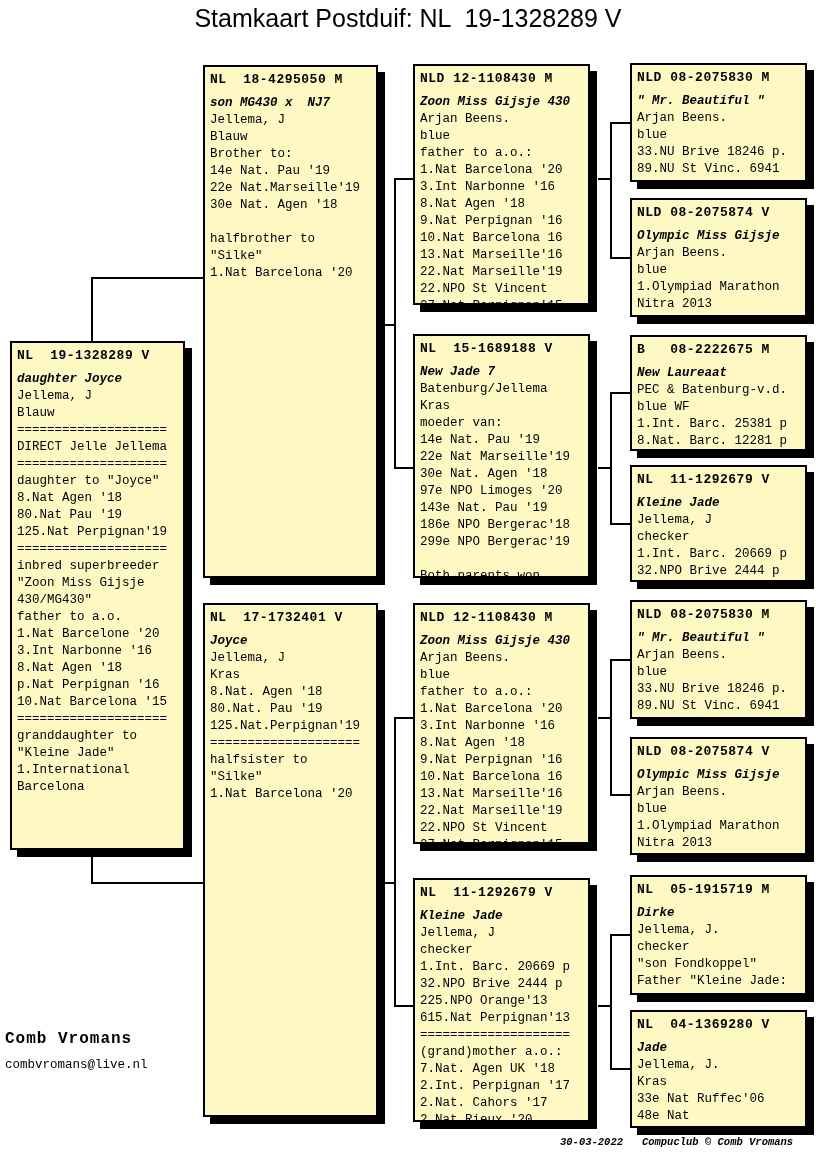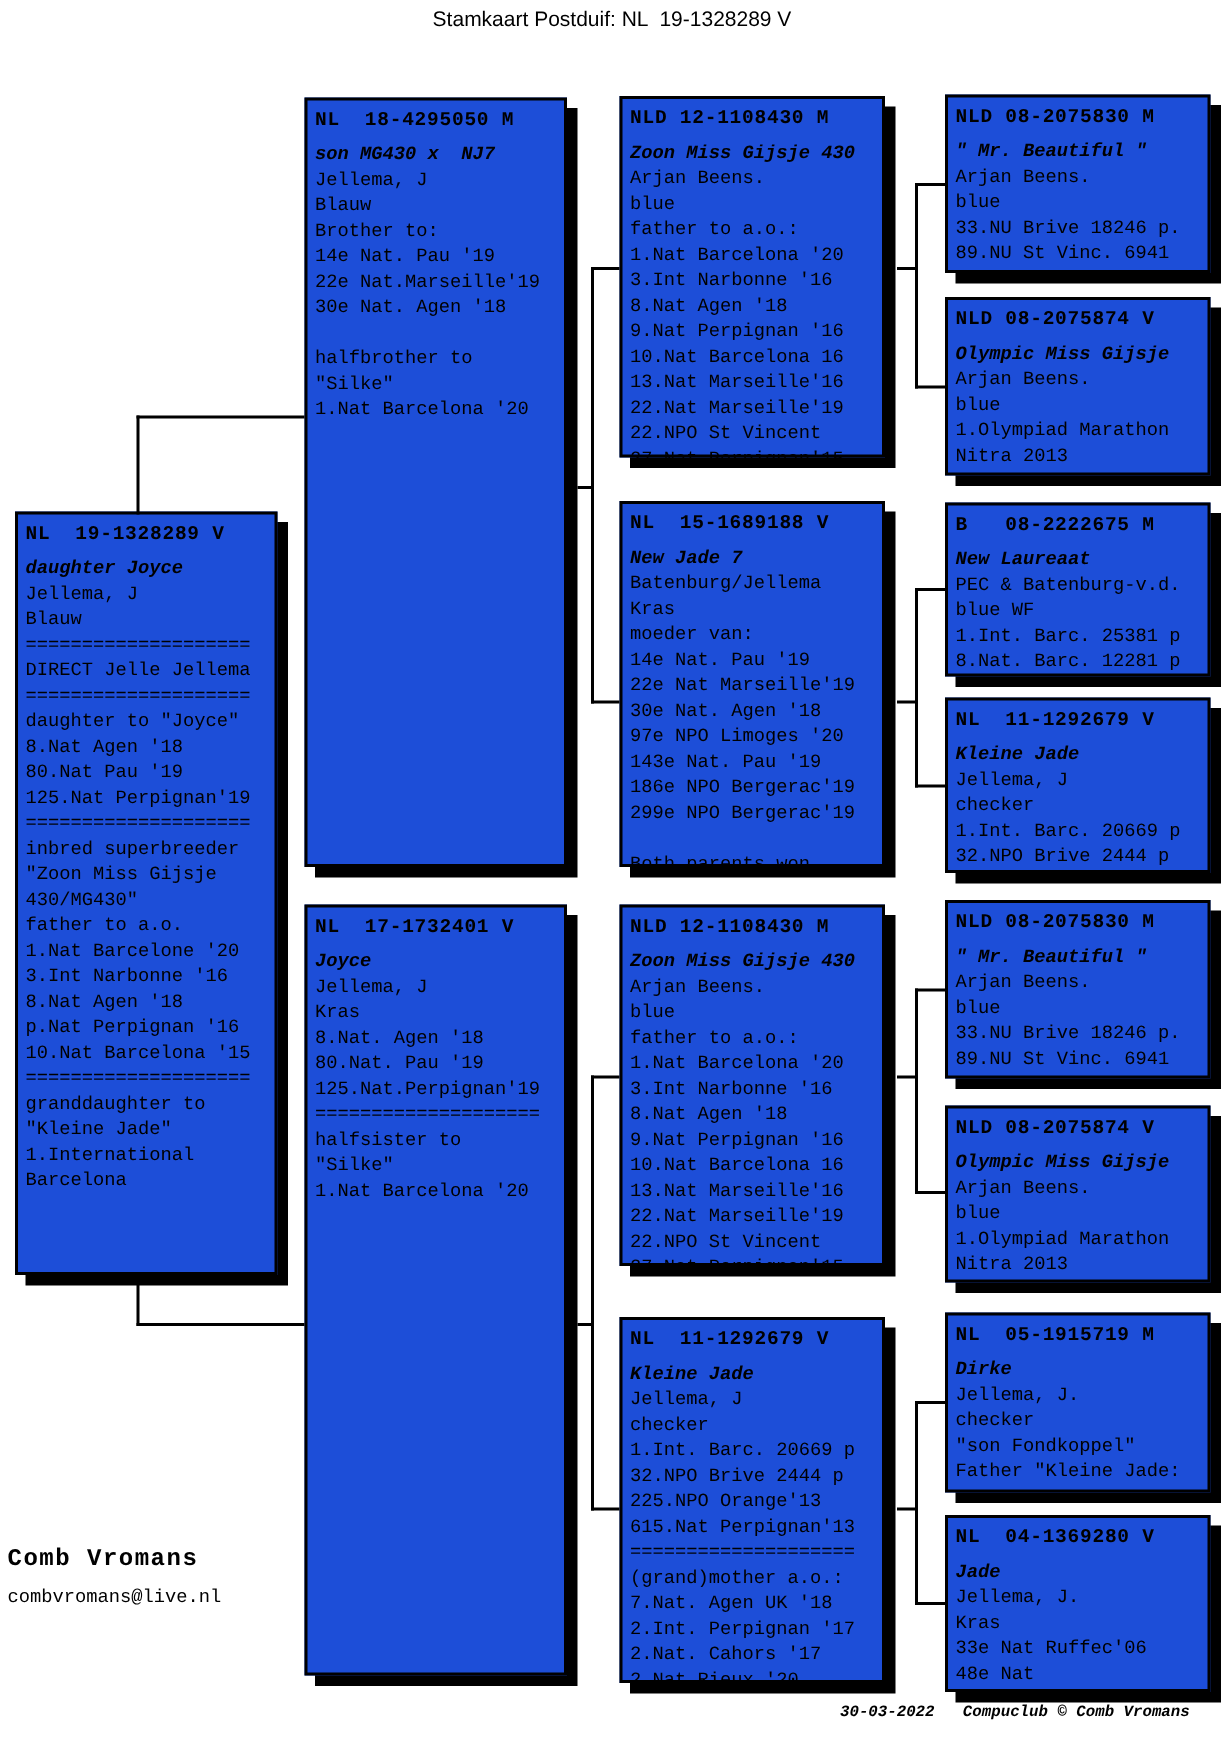--- a/index.html
+++ b/index.html
@@ -1,20 +1,20 @@
 <!DOCTYPE html>
 <html><head>
 <meta charset="utf-8">
 <style>
   html,body{margin:0;padding:0;background:#ffffff;}
   #page{position:relative;width:816px;height:1172px;background:#fff;overflow:hidden;
         font-family:"Liberation Mono",monospace;color:#000;}
   #title{position:absolute;top:4px;left:0;width:100%;text-align:center;
-         font-family:"Liberation Sans",sans-serif;font-size:14px;white-space:pre;}
-  .pbox{position:absolute;box-sizing:border-box;background:#1d4ed8;border:2px solid #000;
+         font-family:"Liberation Sans",sans-serif;font-size:25px;white-space:pre;}
+  .pbox{position:absolute;box-sizing:border-box;background:#fef9c3;border:2px solid #000;
         box-shadow:7px 7px 0 0 #000;padding:4px 5px;font-size:12.5px;line-height:17px;}
   .hdr{font-weight:bold;font-size:13px;white-space:pre;letter-spacing:0.5px;margin-bottom:7px;}
   .pname{font-weight:bold;font-style:italic;white-space:pre;height:17px;}
   .bl{white-space:pre;height:17px;}
   .cl{position:absolute;background:#000;}
   #contact{position:absolute;left:5px;top:1030px;font-size:12.5px;line-height:18px;}
   #contact .ctitle{font-weight:bold;font-size:16px;letter-spacing:1px;margin-bottom:8px;}
   #contact .email{}
   #footer{position:absolute;left:560px;top:1136px;width:250px;text-align:left;
           font-size:10.5px;font-style:italic;font-weight:bold;white-space:pre;}
@@ -114,21 +114,21 @@
     <div class="pname">New Jade 7</div>
     <div>
         <div class="bl">Batenburg/Jellema</div>
         <div class="bl">Kras</div>
         <div class="bl">moeder van:</div>
         <div class="bl">14e Nat. Pau '19</div>
         <div class="bl">22e Nat Marseille'19</div>
         <div class="bl">30e Nat. Agen '18</div>
         <div class="bl">97e NPO Limoges '20</div>
         <div class="bl">143e Nat. Pau '19</div>
-        <div class="bl">186e NPO Bergerac'19</div>
+        <div class="bl">186e NPO Bergerac'18</div>
         <div class="bl">299e NPO Bergerac'19</div>
         <div class="bl">&nbsp;</div>
         <div class="bl">Both parents won</div>
       </div>
   </div>
 
   <div class="pbox" style="left:413px;top:603px;width:177px;height:241px">
     <div class="hdr">NLD 12-1108430 M</div>
     <div class="pname">Zoon Miss Gijsje 430</div>
     <div>

